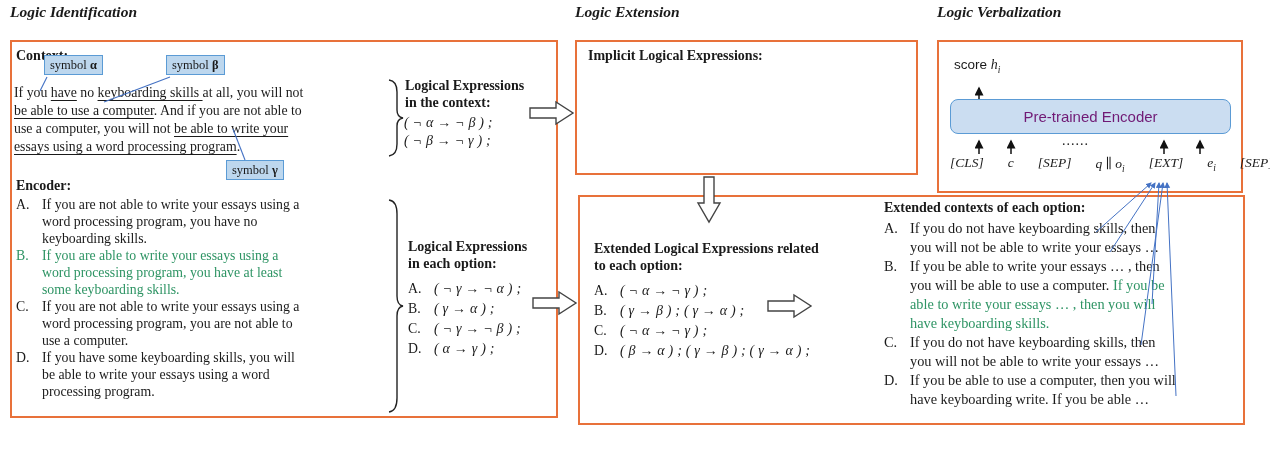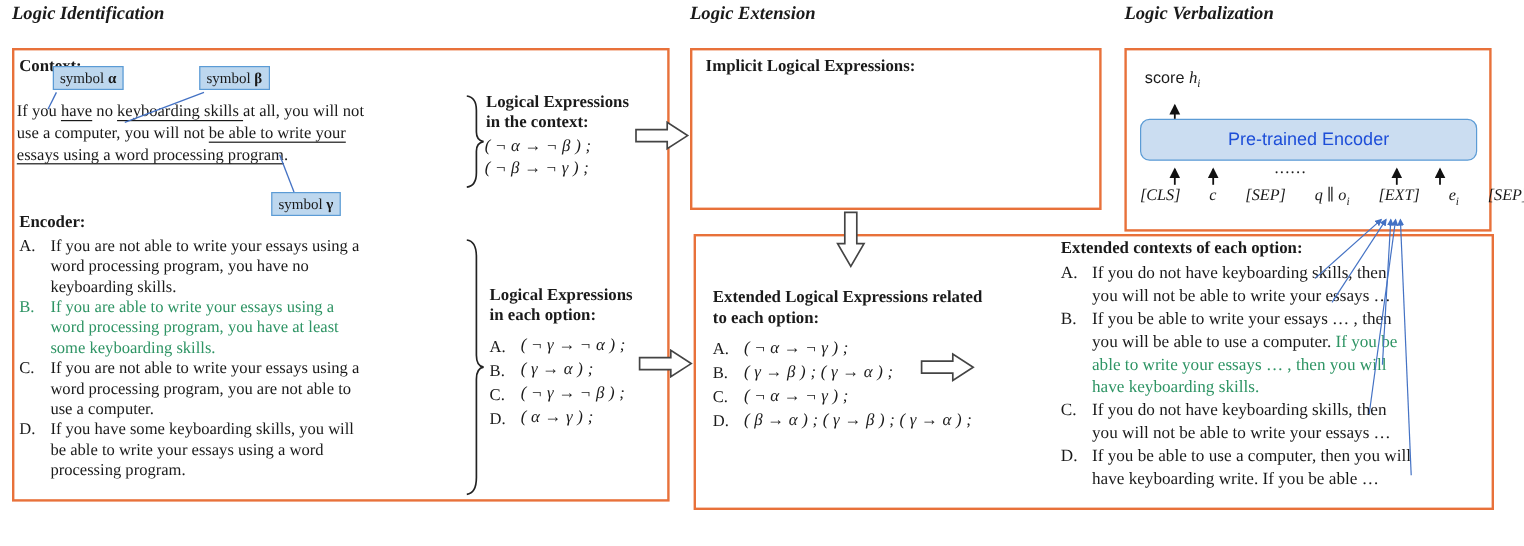--- a/index.html
+++ b/index.html
@@ -31,21 +31,21 @@
   .implist .expr{display:block;line-height:19px;}
   .ctxslist{position:absolute;}
   .ctxsrow{display:flex;font-size:14.3px;line-height:19px;}
   .ctxsrow .lt{width:26px;flex:none;}
   .ctxsrow .tx div{white-space:nowrap;}
   .score{position:absolute;left:954px;top:57px;font-family:"Liberation Sans",sans-serif;font-size:13.5px;}
   .score .var{font-family:"Liberation Serif",serif;font-style:italic;font-size:14px;}
   sub{font-size:9.5px;}
   .enc{position:absolute;left:950px;top:99px;width:279px;height:33px;background:var(--encfill);
        border:1.5px solid var(--blueborder);border-radius:8px;display:flex;align-items:center;
-       justify-content:center;font-family:"Liberation Sans",sans-serif;font-size:15px;color:#1d4ed8;}
+       justify-content:center;font-family:"Liberation Sans",sans-serif;font-size:15px;color:#701a75;}
   .dots{position:absolute;left:1062px;top:133px;font-size:14px;letter-spacing:1px;}
   .tokenrow{position:absolute;left:950px;top:155px;width:281px;display:flex;
             justify-content:space-between;font-style:italic;font-size:13.5px;gap:24px;}
   .tokenrow .token{white-space:nowrap;}
   svg.overlay{position:absolute;left:0;top:0;pointer-events:none;z-index:5;}
 </style>
 </head>
 <body>
 
 <div class="canvas">
@@ -60,20 +60,21 @@
   <div class="obox" style="left:578px;top:195px;width:663px;height:226px;"></div>
 
   <div class="blabel" style="left:16px;top:48px;">Context:</div>
 
   <div class="symbox" style="left:44px;top:55px;"><span>symbol </span><b>α</b></div>
   <div class="symbox" style="left:166px;top:55px;"><span>symbol </span><b>β</b></div>
   <div class="symbox" style="left:226px;top:160px;"><span>symbol </span><b>γ</b></div>
 
   <div class="ctxwrap" id="context-lines">
       <div class="ctxline"><span>If you </span><span class="u">have</span><span> no </span><span class="u">keyboarding skills </span><span>at all, you will not</span></div>
+      <div class="ctxline"><span class="u">be able to use a computer</span><span>. And if you are not able to</span></div>
       <div class="ctxline"><span>use a computer, you will not </span><span class="u">be able to write your</span></div>
       <div class="ctxline"><span class="u">essays using a word processing program</span><span>.</span></div>
     </div>
 
   <div class="blabel" style="left:16px;top:178px;">Encoder:</div>
   <div class="optlist" style="left:16px;top:196px;" id="id-options">
       <div class="optrow">
         <span class="lt">A.</span>
         <div class="tx">
           <div>If you are not able to write your essays using a</div>

